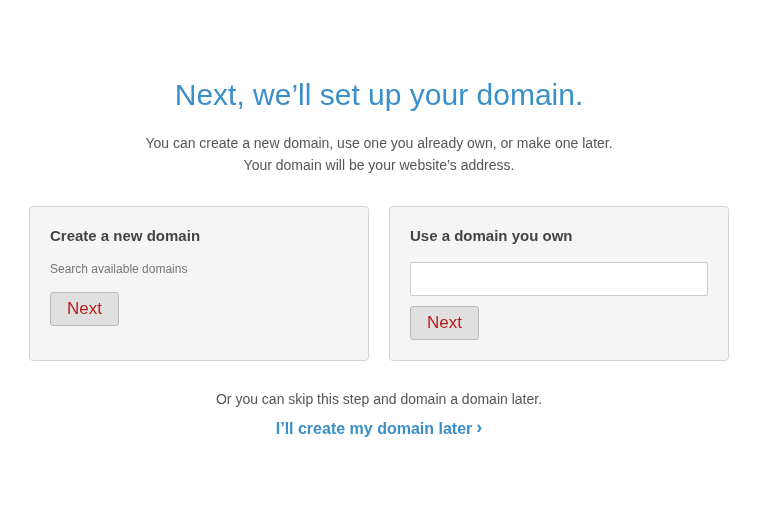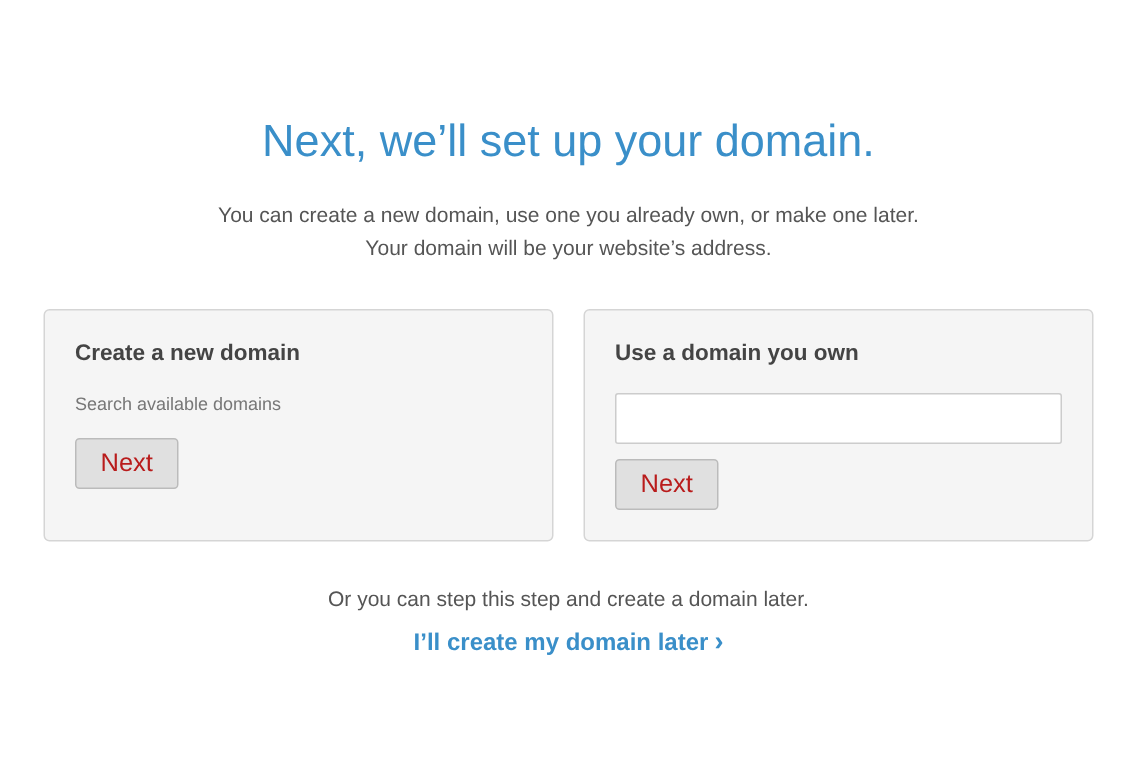--- a/index.html
+++ b/index.html
@@ -150,18 +150,18 @@
   <div class="card">
     <div class="card-title">Use a domain you own</div>
     <div class="domain-input-row">
       <input type="text" class="domain-text-input" style="flex: 1 1 0%;" placeholder="">
     </div>
     <button class="next-btn">Next</button>
   </div>
 
 </div>
 
-<div class="skip-text">Or you can step this step and create a domain later.</div>
+<div class="skip-text">Or you can skip this step and domain a domain later.</div>
 
 <a class="create-later-link" href="#">
   <span>I’ll create my domain later</span>
   <span class="chevron">›</span>
 </a>
 
 </body></html>

